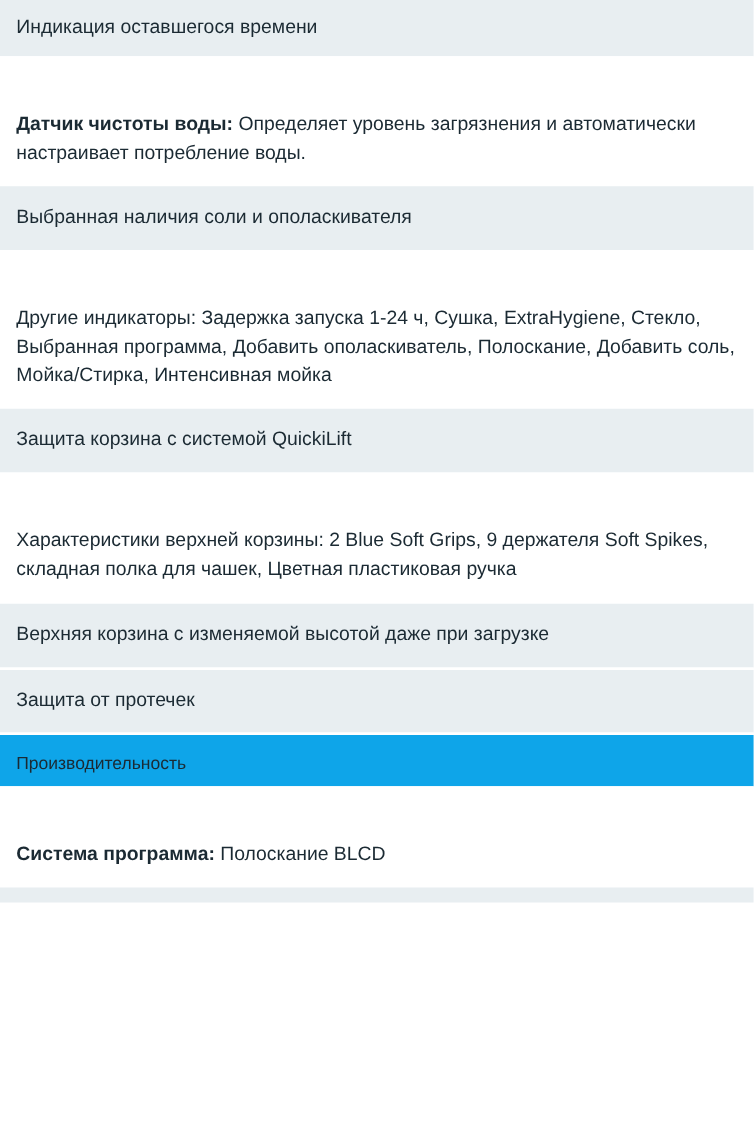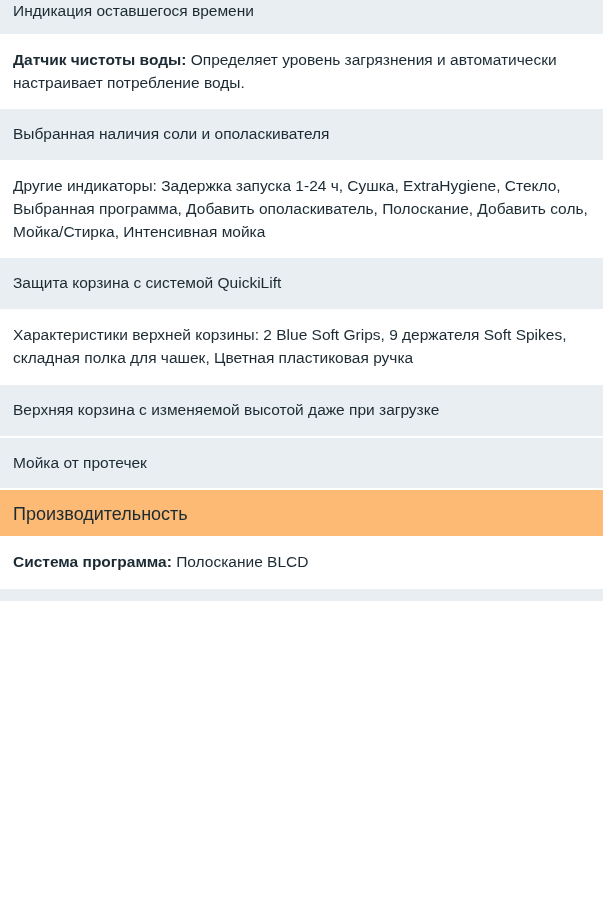--- a/index.html
+++ b/index.html
@@ -22,39 +22,40 @@
     padding: 14px 13px 14px 13px;
     font-size: 15.5px;
     line-height: 1.47;
     box-sizing: border-box;
   }
   .spec-row.shaded {
     background: #e8eef1;
   }
   .spec-row.plain {
     background: #ffffff;
+    margin-top: 29px;
   }
   .spec-row .label {
     font-weight: bold;
   }
   .spec-row .value {
     font-weight: normal;
   }
   .row-text {
     display: inline;
   }
   
   .spec-row.tight {
-    padding-top: 0;
+    padding-top: 11px;
     padding-bottom: 11px;
   }
   .section-head {
-    background: #fdba74;
+    background: #0ea5e9;
     padding: 13px 13px 9px 13px;
-    font-size: 18px;
+    font-size: 14px;
     line-height: 1.3;
     box-sizing: border-box;
   }
   .divider {
     height: 1px;
     background: #ffffff;
     width: 100%;
   }
 </style>
 </head>
@@ -93,21 +94,21 @@
   <div class="divider"></div>
 
   <div class="spec-row shaded">
     <span class="row-text">Верхняя корзина с изменяемой высотой даже при загрузке</span>
   </div>
   <div class="divider"></div>
 
   <div class="divider"></div>
 
   <div class="spec-row shaded">
-    <span class="row-text">Мойка от протечек</span>
+    <span class="row-text">Защита от протечек</span>
   </div>
   <div class="divider"></div>
 
   <div class="divider"></div>
 
   <div class="section-head">
     <span>Производительность</span>
   </div>
   <div class="divider"></div>
 

